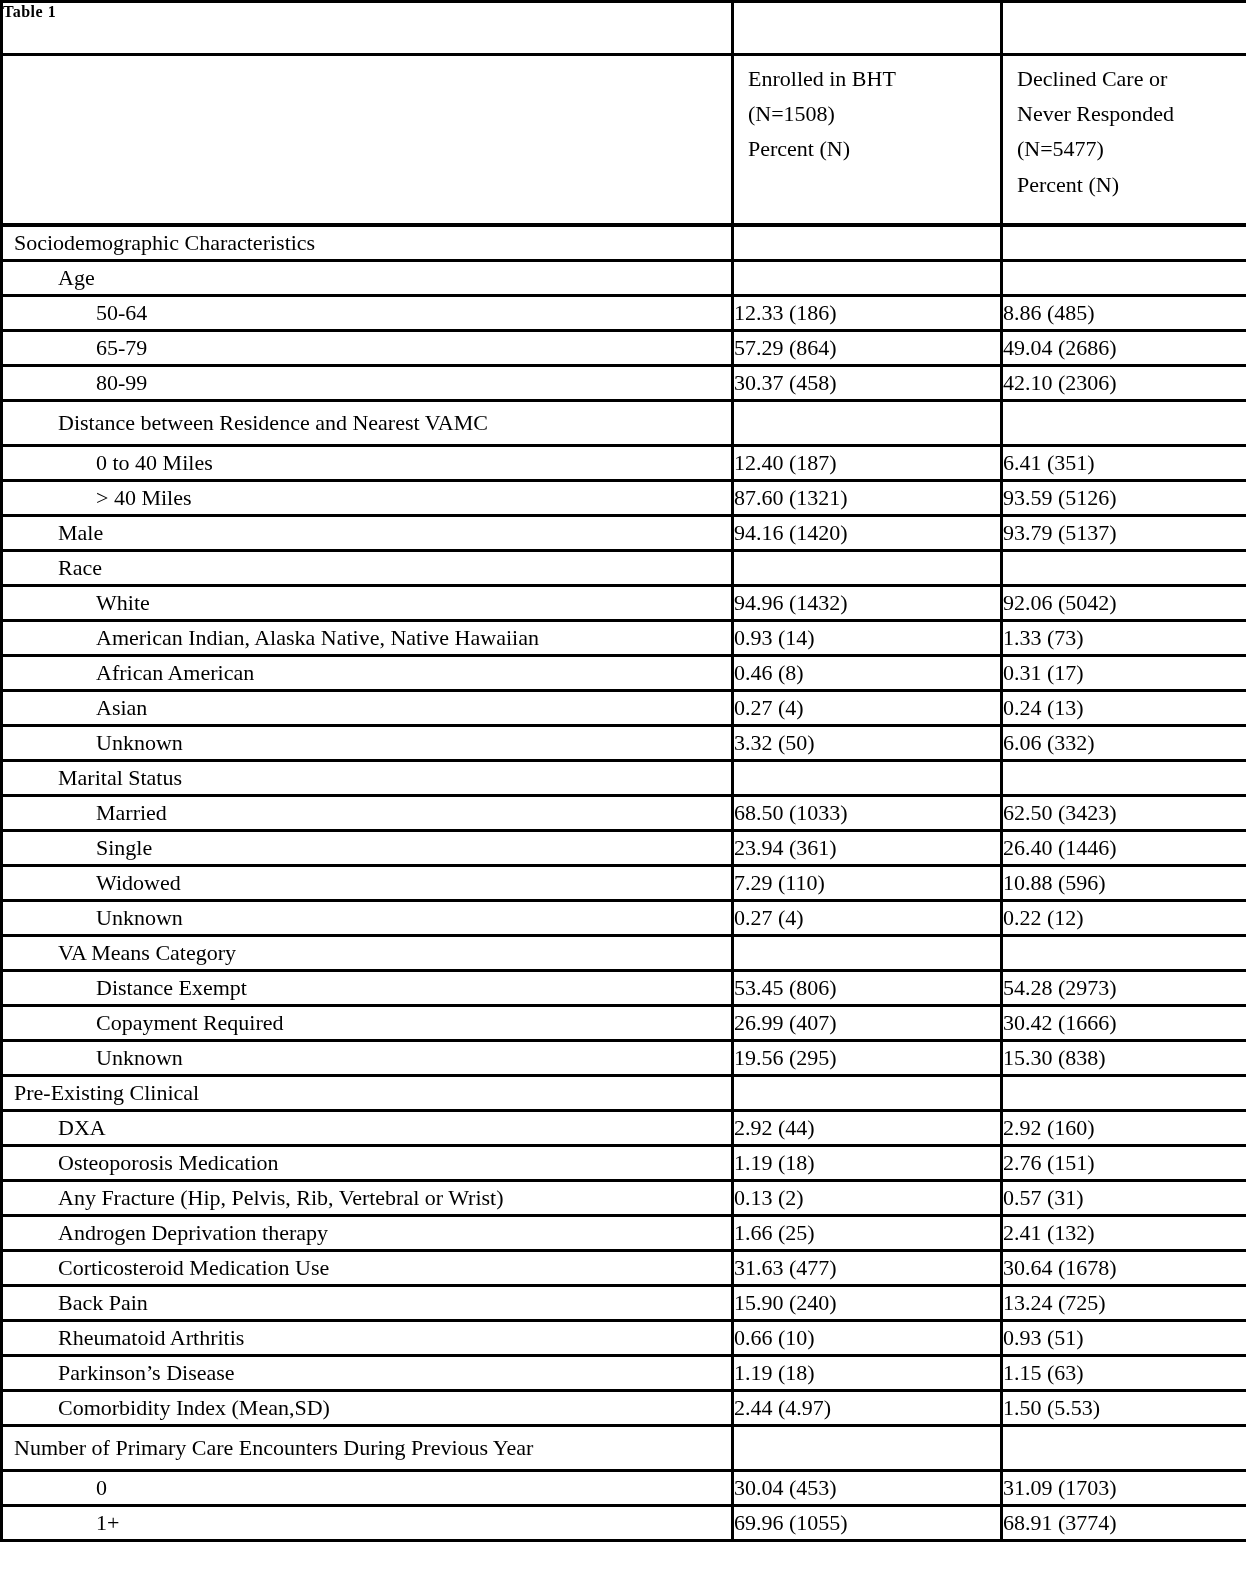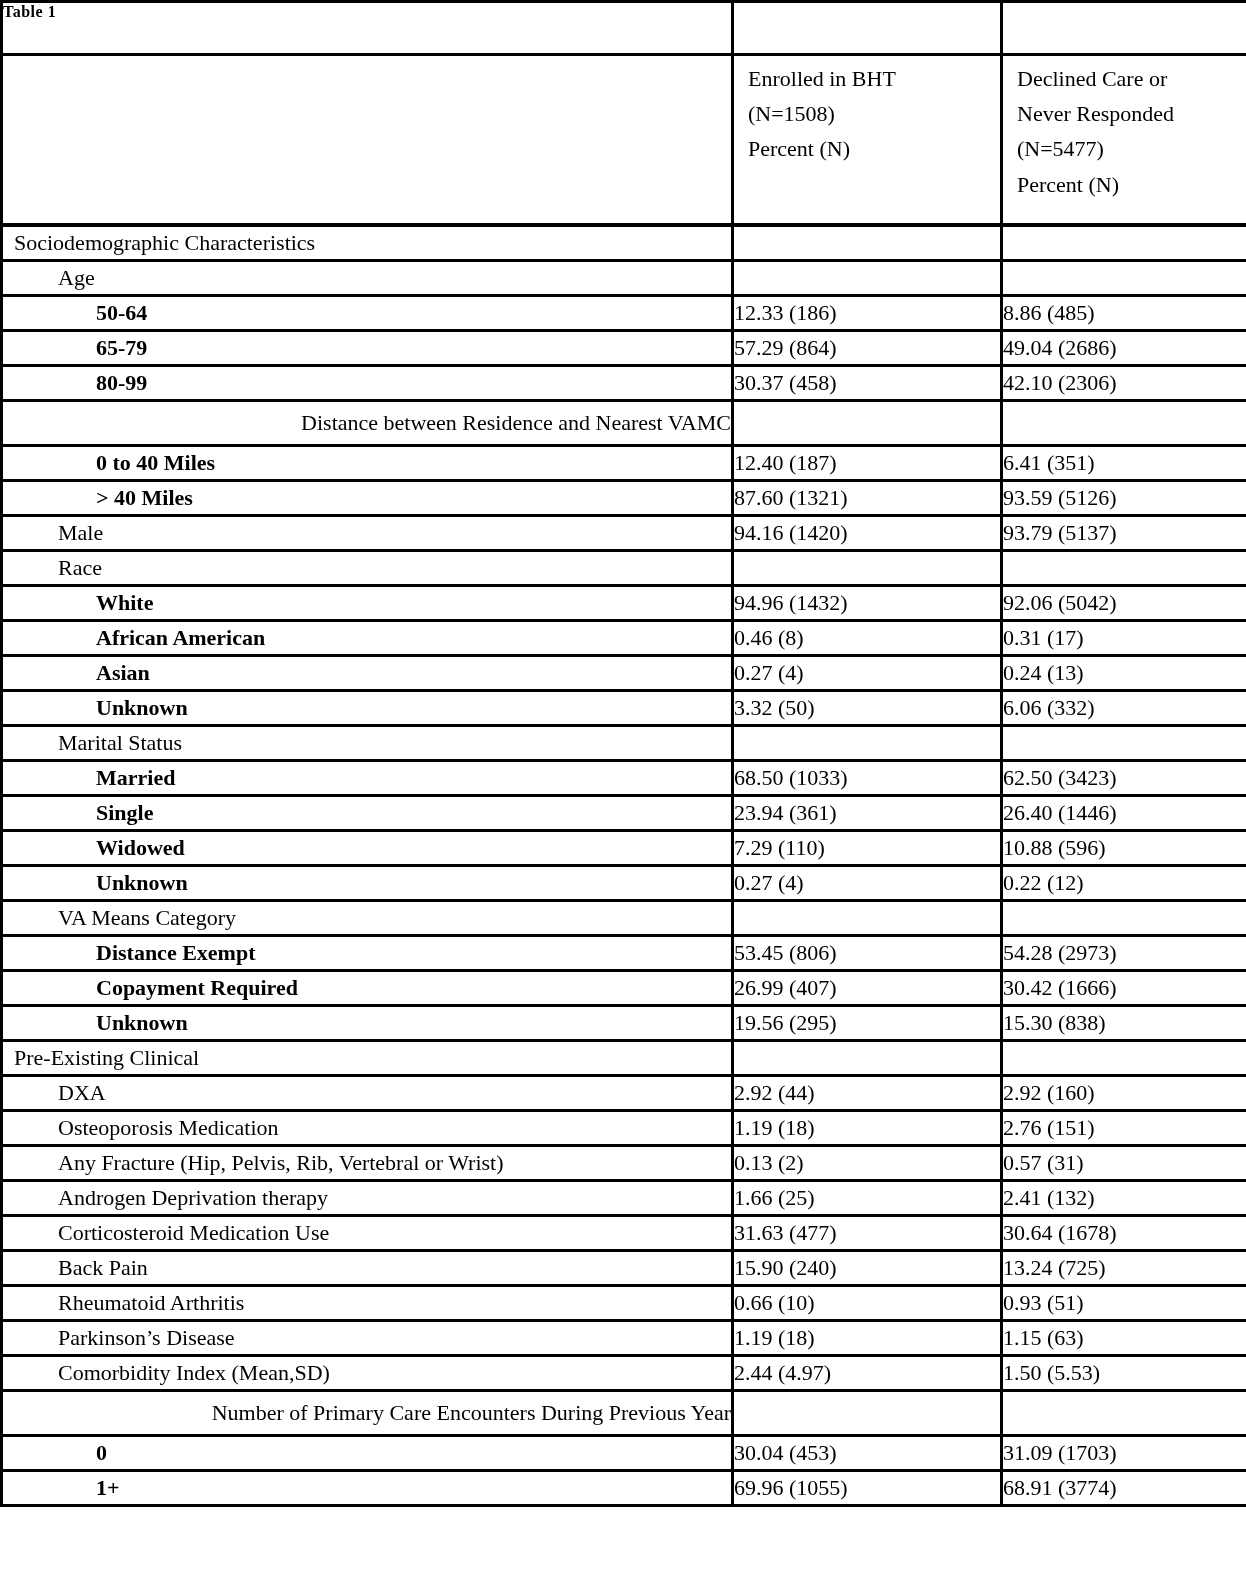--- a/index.html
+++ b/index.html
@@ -59,26 +59,26 @@
     display: flex;
     flex-direction: column;
     justify-content: flex-start;
     height: 167px;
     box-sizing: border-box;
     padding: 5px 4px 8px 14px;
     line-height: 1.6;
   }
 
   tbody tr { height: 35px; }
-  tbody tr.tall { height: 45px; text-align: right; }
+  tbody tr.tall { height: 45px; }
   tbody td { vertical-align: middle; }
 
   td.label-cell.ind0 { padding-left: 11px; }
   td.label-cell.ind1 { padding-left: 55px; }
-  td.label-cell.ind2 { padding-left: 93px; font-weight: bold; }
+  td.label-cell.ind2 { padding-left: 93px; }
   td.value-cell { padding-left: 15px; }
 </style>
 </head>
 <body>
 
 <div class="page">
   <table class="paper-table">
     <colgroup>
       <col class="c-label">
       <col class="c-enrolled">
@@ -163,20 +163,25 @@
     <td class="label-cell ind1"><span>Race</span></td>
     <td class="value-cell"></td>
     <td class="value-cell"></td>
   </tr>
         <tr>
     <td class="label-cell ind2"><span>White</span></td>
     <td class="value-cell">94.96 (1432)</td>
     <td class="value-cell">92.06 (5042)</td>
   </tr>
         <tr>
+    <td class="label-cell ind2"><span>American Indian, Alaska Native, Native Hawaiian</span></td>
+    <td class="value-cell">0.93 (14)</td>
+    <td class="value-cell">1.33 (73)</td>
+  </tr>
+        <tr>
     <td class="label-cell ind2"><span>African American</span></td>
     <td class="value-cell">0.46 (8)</td>
     <td class="value-cell">0.31 (17)</td>
   </tr>
         <tr>
     <td class="label-cell ind2"><span>Asian</span></td>
     <td class="value-cell">0.27 (4)</td>
     <td class="value-cell">0.24 (13)</td>
   </tr>
         <tr>

